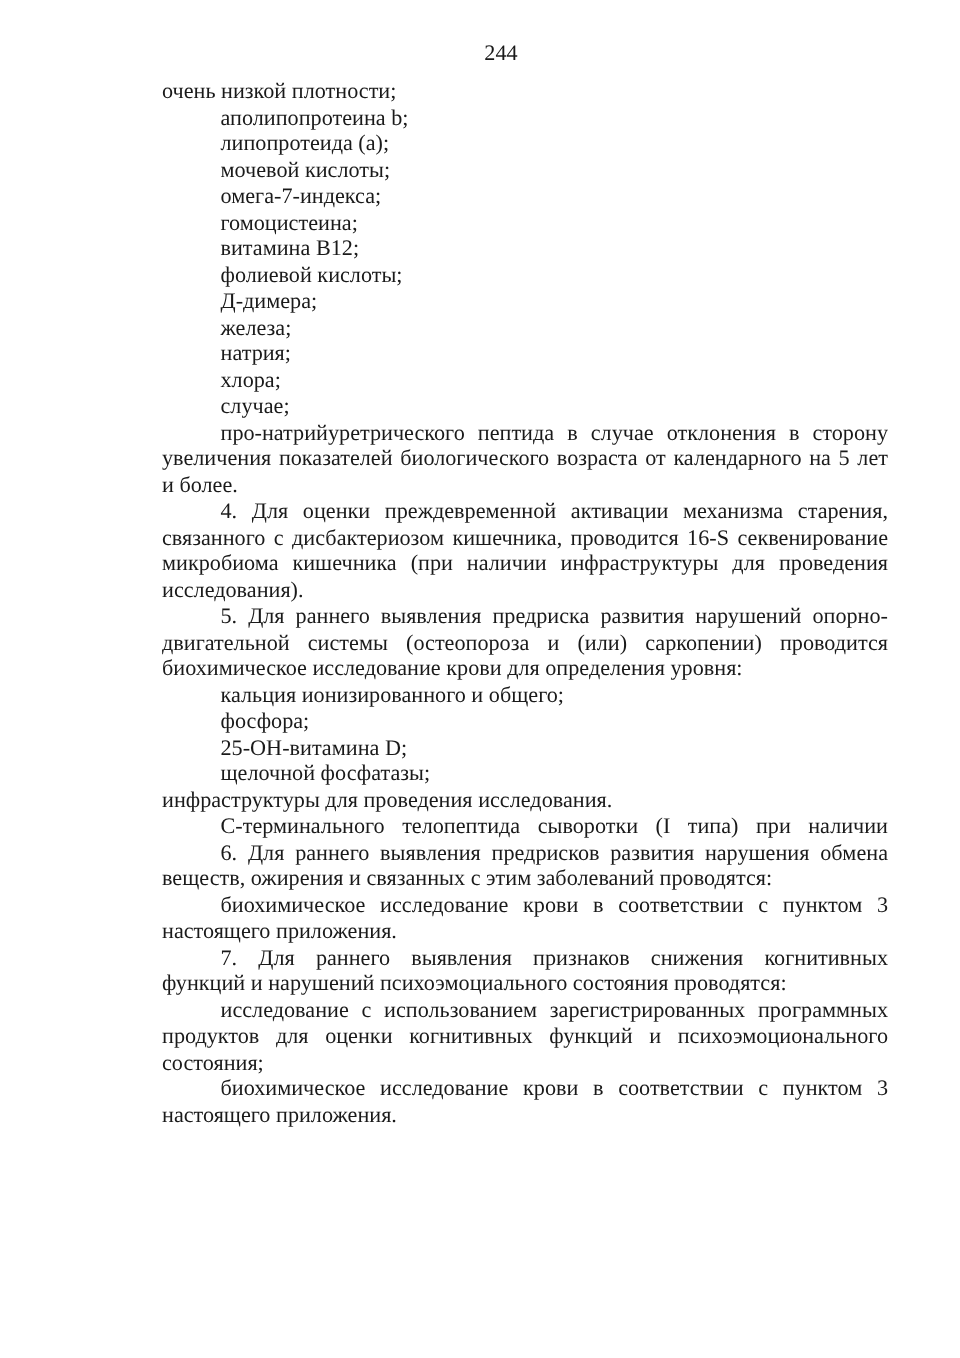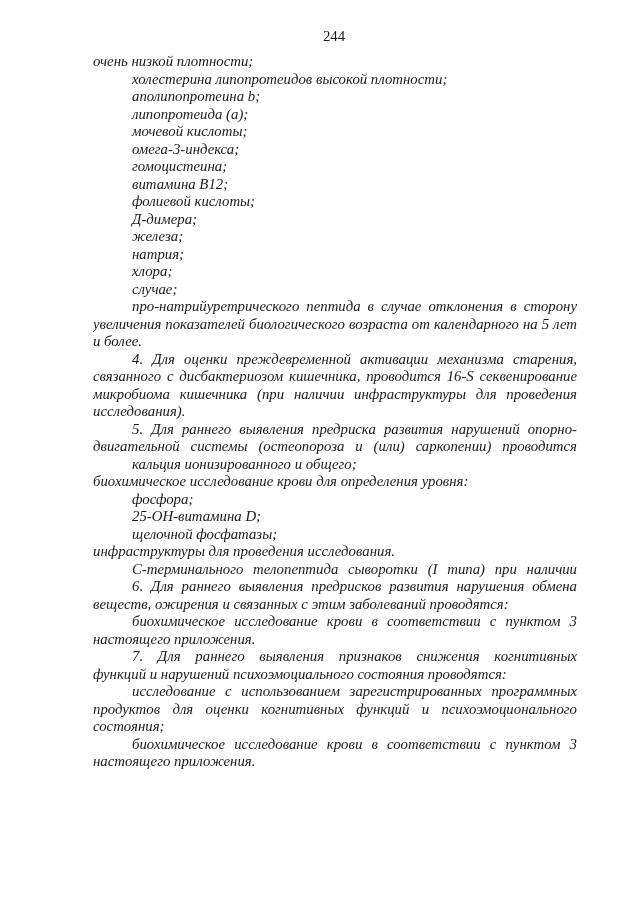--- a/index.html
+++ b/index.html
@@ -21,23 +21,22 @@
     position: absolute;
     top: 28px;
     left: 92px;
     width: 484px;
     line-height: 17.5px;
     text-align: center;
   }
   .doc-body {
     position: absolute;
     top: 53px;
-    left: 93px;
+    left: 108px;
     width: 484px;
-    font-style: italic;
   }
   .line {
     height: 17.5px;
     line-height: 17.5px;
     white-space: nowrap;
   }
   .line.fill {
     white-space: normal;
     text-align: justify;
     text-align-last: justify;
@@ -47,44 +46,43 @@
     text-indent: 39px;
   }
 </style>
 </head>
 <body>
 
 <div class="page">
   <div class="page-number">244</div>
   <div class="doc-body">
       <div class="line">очень низкой плотности;</div>
-      <div class="line indent">холестерина липопротеидов высокой плотности;</div>
       <div class="line indent">аполипопротеина b;</div>
       <div class="line indent">липопротеида (а);</div>
       <div class="line indent">мочевой кислоты;</div>
-      <div class="line indent">омега-3-индекса;</div>
+      <div class="line indent">омега-7-индекса;</div>
       <div class="line indent">гомоцистеина;</div>
       <div class="line indent">витамина B12;</div>
       <div class="line indent">фолиевой кислоты;</div>
       <div class="line indent">Д-димера;</div>
       <div class="line indent">железа;</div>
       <div class="line indent">натрия;</div>
       <div class="line indent">хлора;</div>
       <div class="line indent">случае;</div>
       <div class="line indent fill">про-натрийуретрического пептида в случае отклонения в сторону</div>
       <div class="line fill">увеличения показателей биологического возраста от календарного на 5 лет</div>
       <div class="line">и более.</div>
       <div class="line indent fill">4. Для оценки преждевременной активации механизма старения,</div>
       <div class="line fill">связанного с дисбактериозом кишечника, проводится 16-S секвенирование</div>
       <div class="line fill">микробиома кишечника (при наличии инфраструктуры для проведения</div>
       <div class="line">исследования).</div>
       <div class="line indent fill">5. Для раннего выявления предриска развития нарушений опорно-</div>
       <div class="line fill">двигательной системы (остеопороза и (или) саркопении) проводится</div>
+      <div class="line">биохимическое исследование крови для определения уровня:</div>
       <div class="line indent">кальция ионизированного и общего;</div>
-      <div class="line">биохимическое исследование крови для определения уровня:</div>
       <div class="line indent">фосфора;</div>
       <div class="line indent">25-OH-витамина D;</div>
       <div class="line indent">щелочной фосфатазы;</div>
       <div class="line">инфраструктуры для проведения исследования.</div>
       <div class="line indent fill">С-терминального телопептида сыворотки (I типа) при наличии</div>
       <div class="line indent fill">6. Для раннего выявления предрисков развития нарушения обмена</div>
       <div class="line">веществ, ожирения и связанных с этим заболеваний проводятся:</div>
       <div class="line indent fill">биохимическое исследование крови в соответствии с пунктом 3</div>
       <div class="line">настоящего приложения.</div>
       <div class="line indent fill">7. Для раннего выявления признаков снижения когнитивных</div>

